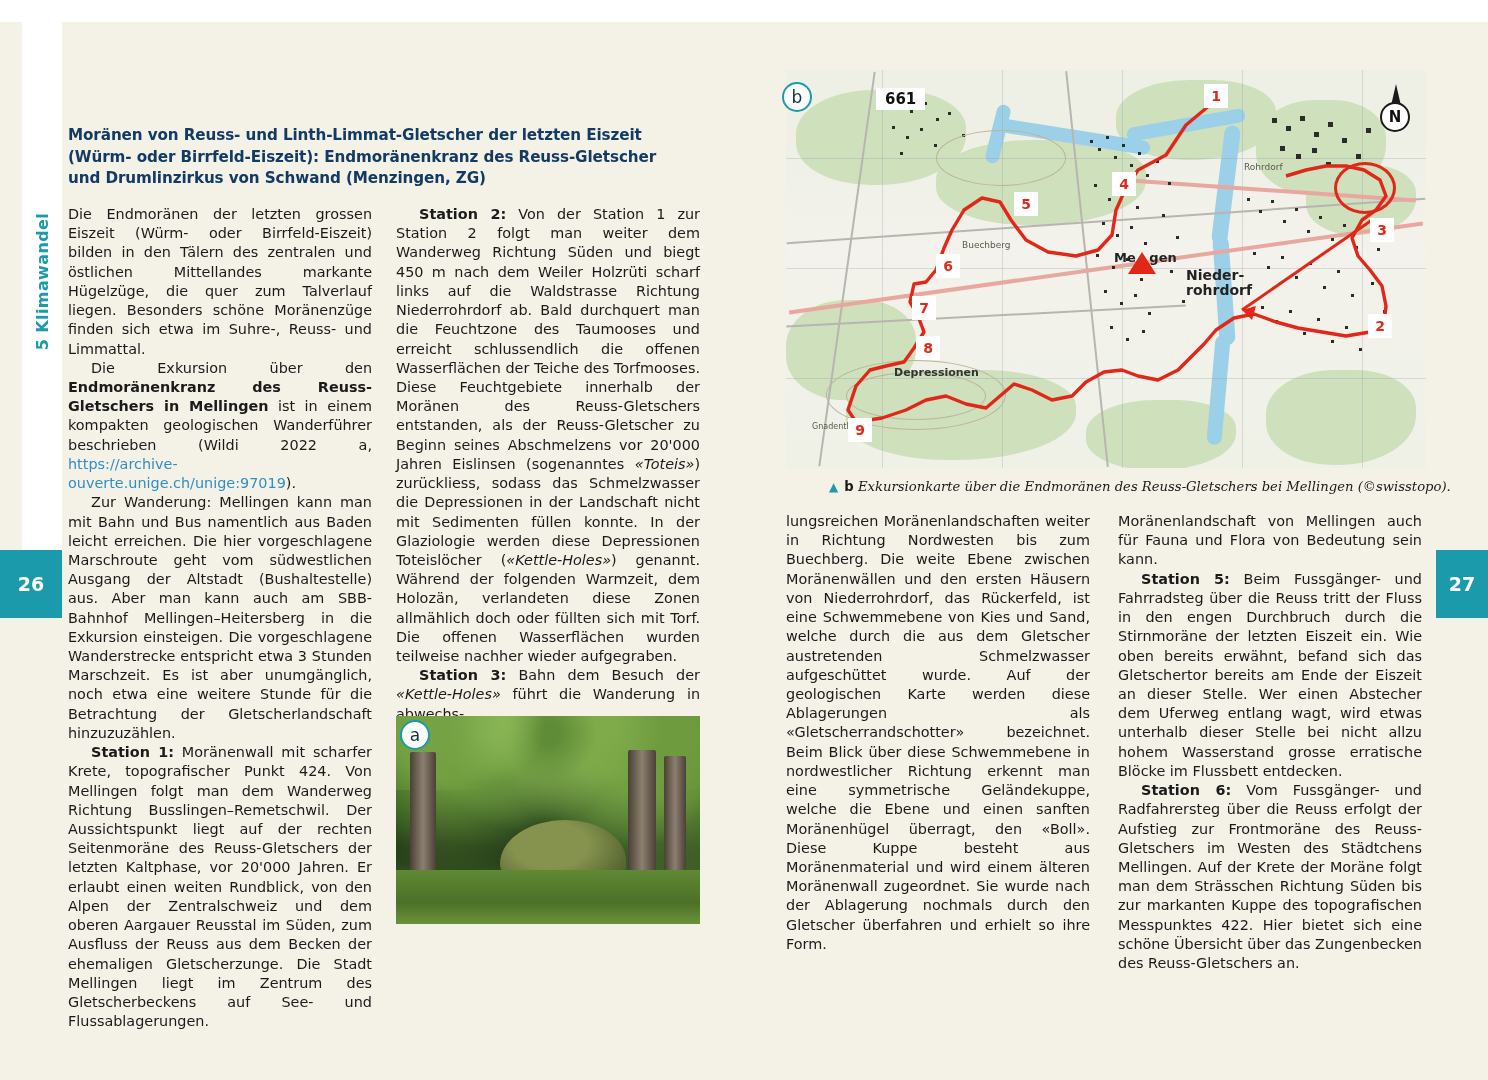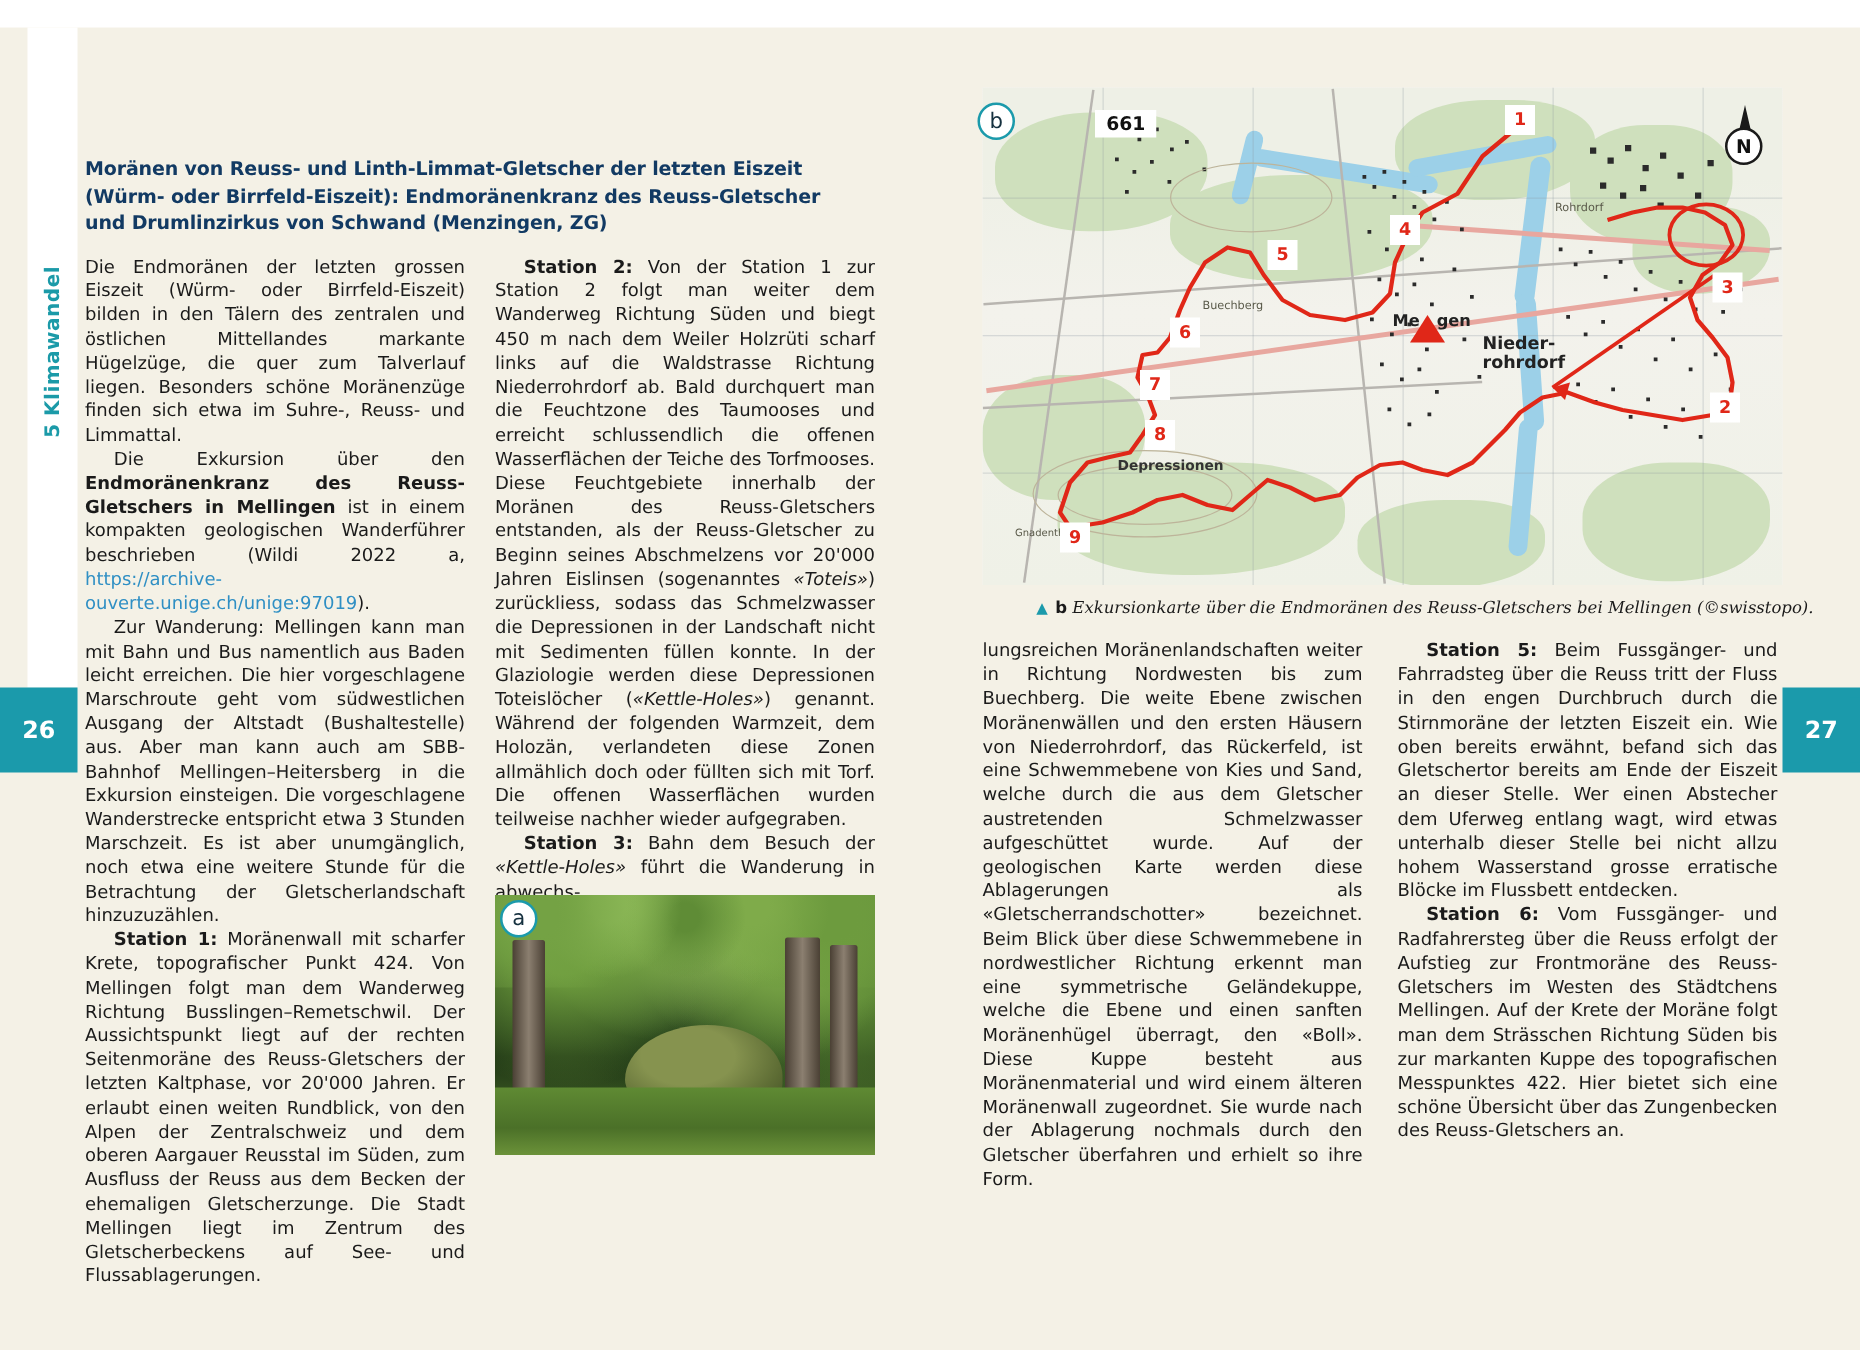--- a/index.html
+++ b/index.html
@@ -34,21 +34,21 @@
     font-family:"DejaVu Sans", sans-serif;
     white-space:nowrap;
   }
   .pagenum-left{
     position:absolute; left:0px; top:550px; width:62px; height:68px;
     background:#1b9aab; color:#ffffff;
     display:flex; align-items:center; justify-content:center;
     font-size:19px; font-weight:bold;
   }
   .pagenum-right{
-    position:absolute; right:0px; top:550px; width:62px; height:68px;
+    position:absolute; right:0px; top:550px; width:52px; height:68px;
     background:#1b9aab; color:#ffffff;
     display:flex; align-items:center; justify-content:center;
     font-size:19px; font-weight:bold;
   }
   
   .right-tick{
     position:absolute; right:0px; top:558px; width:8px; height:52px;
     background:#1b9aab;
   }
 
@@ -444,17 +444,18 @@
 
   <div class="caption" id="cap-b">
     <span class="tri">▲</span><span class="lbl">b</span> <span class="it">Exkursionkarte über die Endmoränen des Reuss-Gletschers bei Mellingen (©swisstopo).</span>
   </div>
 
   <div class="col" id="col3">
     <p class="noindent">lungsreichen Moränenlandschaften weiter in Richtung Nordwesten bis zum Buechberg. Die weite Ebene zwischen Moränenwällen und den ersten Häusern von Niederrohrdorf, das Rückerfeld, ist eine Schwemmebene von Kies und Sand, welche durch die aus dem Gletscher austretenden Schmelzwasser aufgeschüttet wurde. Auf der geologischen Karte werden diese Ablagerungen als «Gletscherrandschotter» bezeichnet. Beim Blick über diese Schwemmebene in nordwestlicher Richtung erkennt man eine symmetrische Geländekuppe, welche die Ebene und einen sanften Moränenhügel überragt, den «Boll». Diese Kuppe besteht aus Moränenmaterial und wird einem älteren Moränenwall zugeordnet. Sie wurde nach der Ablagerung nochmals durch den Gletscher überfahren und erhielt so ihre Form.</p>
   </div>
 
   <div class="col" id="col4">
+    <p class="noindent">Moränenlandschaft von Mellingen auch für Fauna und Flora von Bedeutung sein kann.</p>
     <p><b>Station 5:</b><span> Beim Fussgänger- und Fahrradsteg über die Reuss tritt der Fluss in den engen Durchbruch durch die Stirnmoräne der letzten Eiszeit ein. Wie oben bereits erwähnt, befand sich das Gletschertor bereits am Ende der Eiszeit an dieser Stelle. Wer einen Abstecher dem Uferweg entlang wagt, wird etwas unterhalb dieser Stelle bei nicht allzu hohem Wasserstand grosse erratische Blöcke im Flussbett entdecken.</span></p>
     <p><b>Station 6:</b><span> Vom Fussgänger- und Radfahrersteg über die Reuss erfolgt der Aufstieg zur Frontmoräne des Reuss-Gletschers im Westen des Städtchens Mellingen. Auf der Krete der Moräne folgt man dem Strässchen Richtung Süden bis zur markanten Kuppe des topografischen Messpunktes 422. Hier bietet sich eine schöne Übersicht über das Zungenbecken des Reuss-Gletschers an.</span></p>
   </div>
 
 </div>
 
 </body></html>

